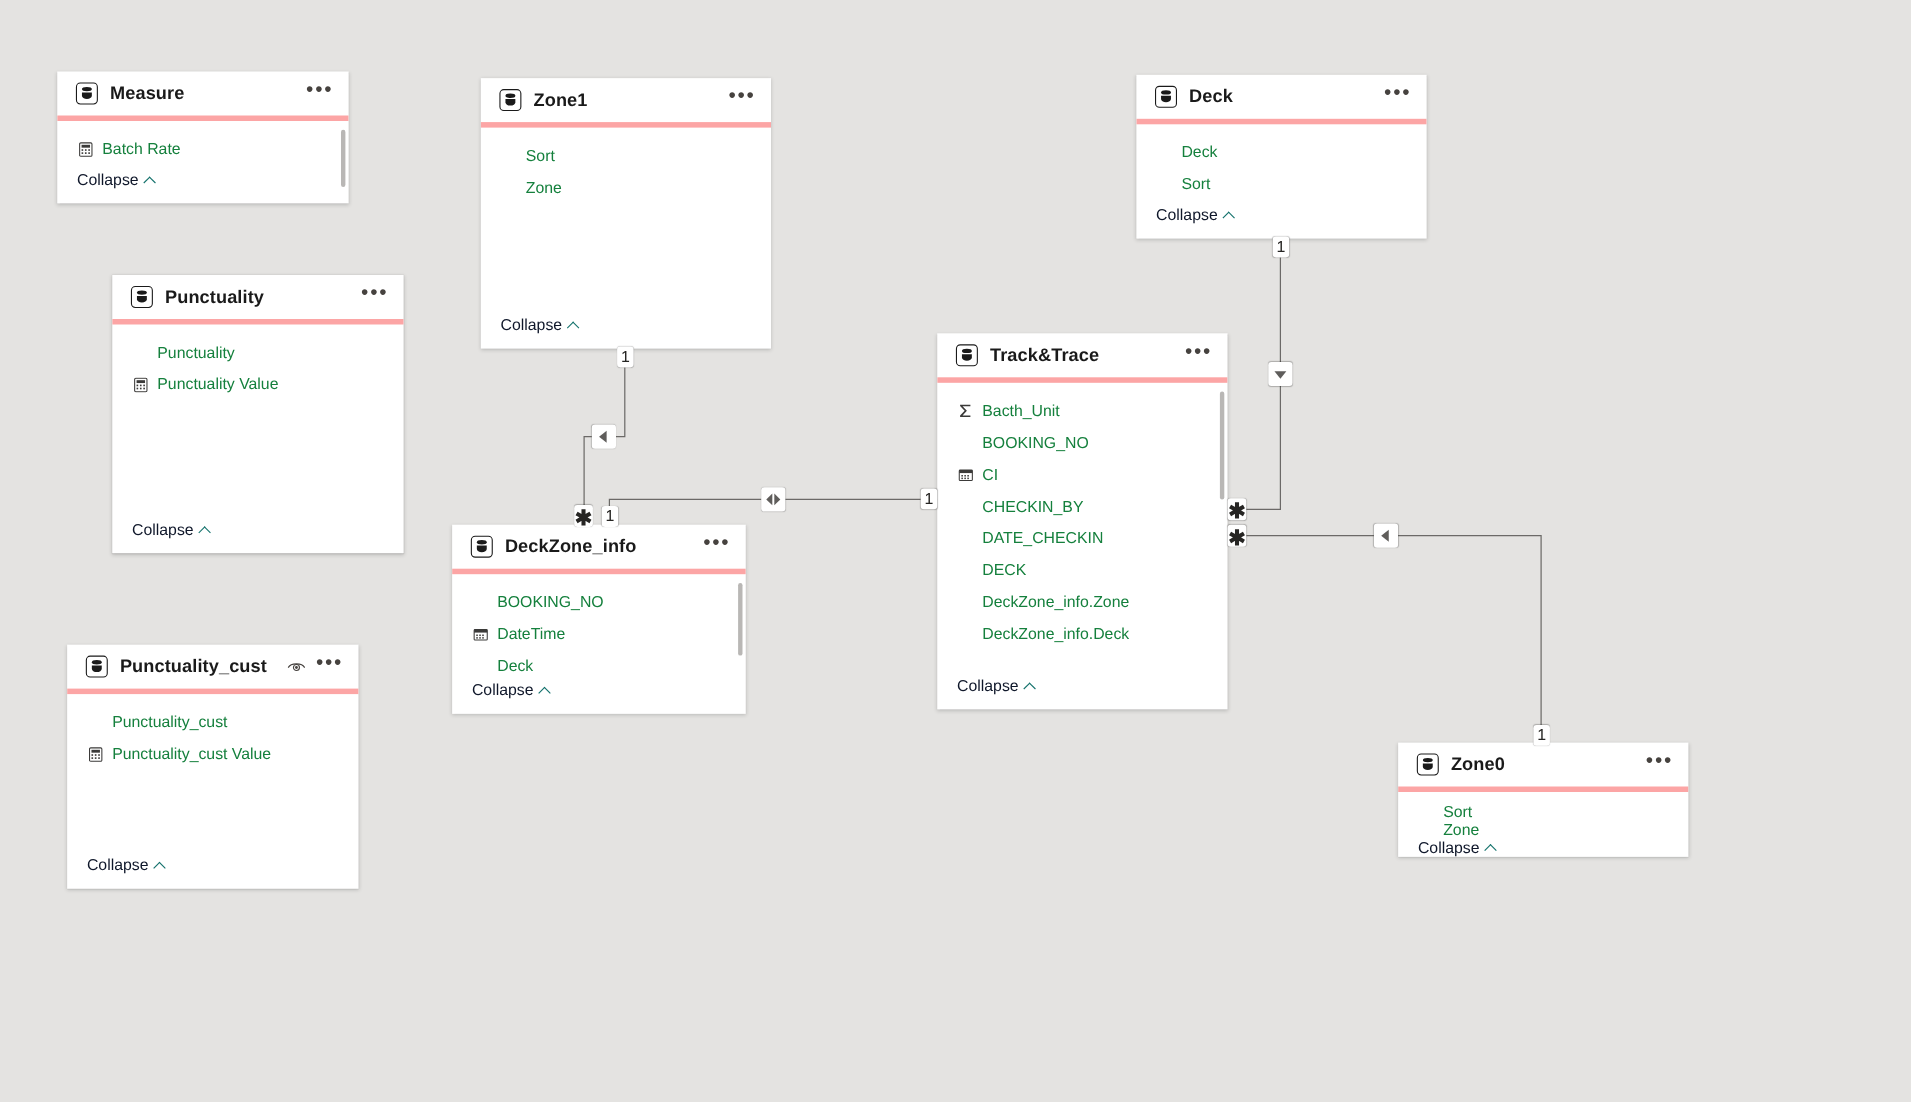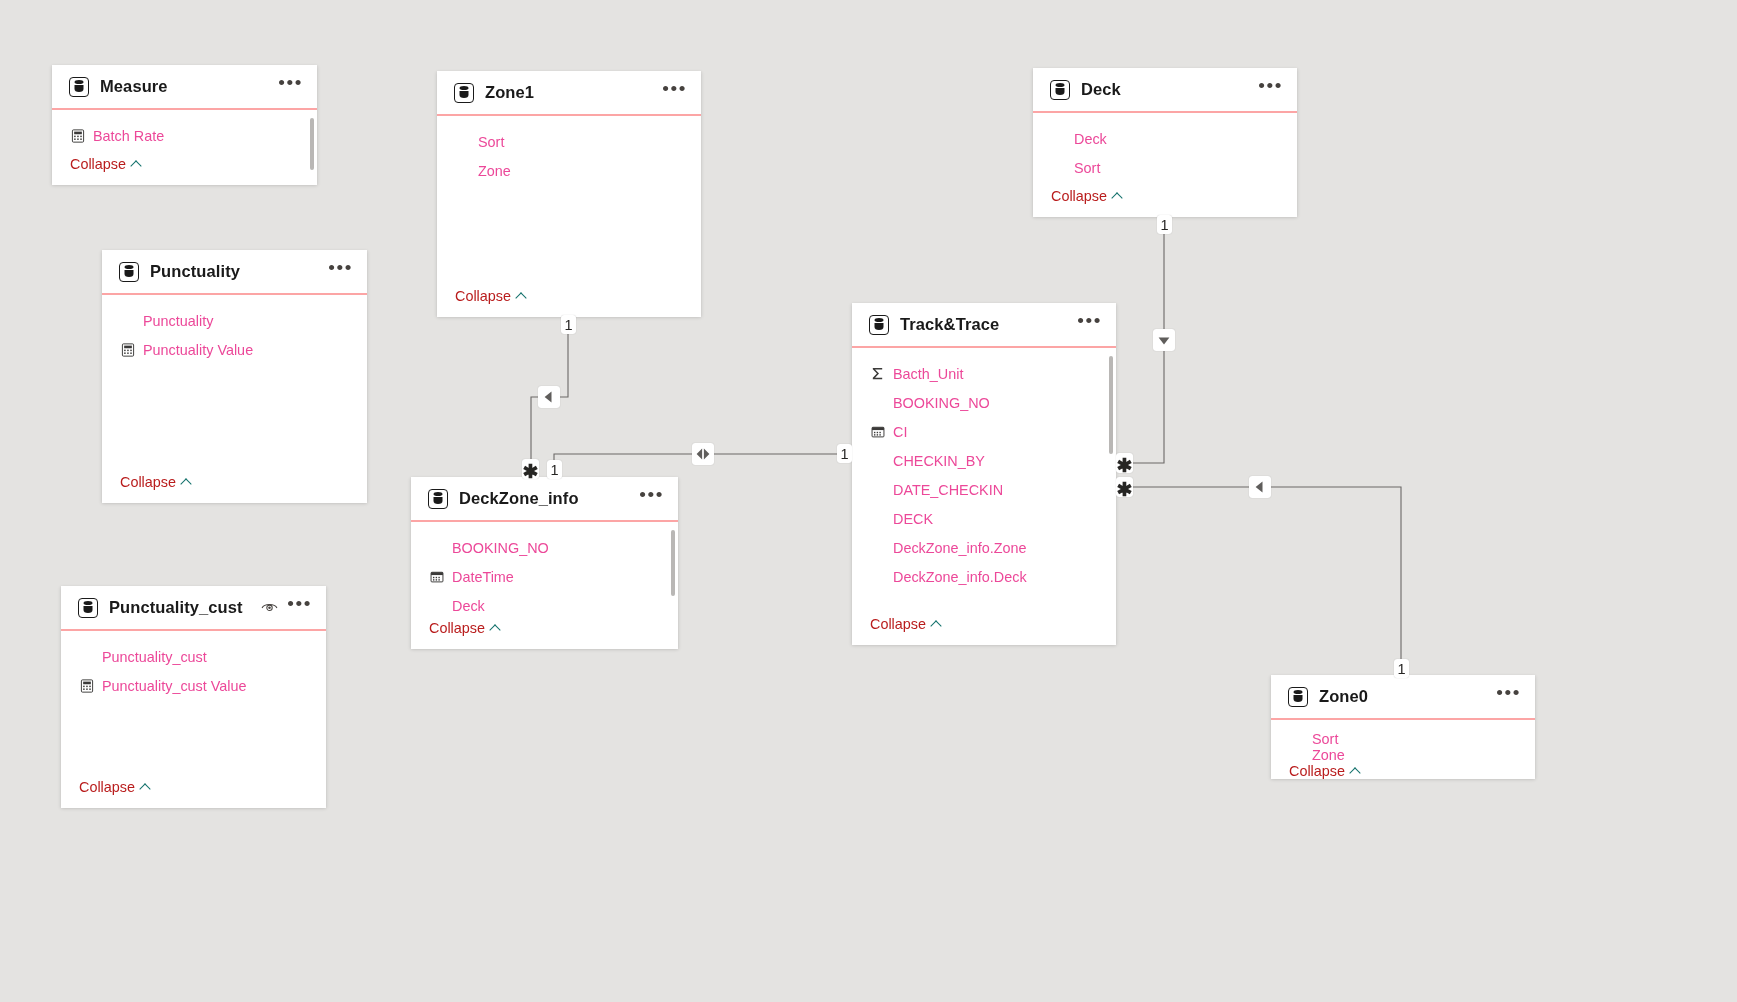--- a/index.html
+++ b/index.html
@@ -36,21 +36,21 @@
     flex-direction: column;
     overflow: hidden;
     z-index: 5;
   }
   .card-header {
     display: flex;
     align-items: center;
     height: 45px;
     min-height: 45px;
     padding: 0 14px 0 17px;
-    border-bottom: 2px solid #fca5a5;
+    border-bottom: 5px solid #fca5a5;
     box-sizing: border-box;
   }
   .tbl-icon {
     width: 20px;
     height: 20px;
     border: 1.6px solid #1a1a1a;
     border-radius: 4px;
     margin-right: 11px;
     flex: 0 0 auto;
     position: relative;
@@ -121,32 +121,32 @@
     margin-right: 8px;
     flex: 0 0 auto;
     display: flex;
     align-items: center;
     justify-content: center;
     color: #3b3a39;
   }
   .field-icon.spacer { visibility: hidden; }
   .field-label {
     font-size: 14.4px;
-    color: #ec4899;
+    color: #15803d;
     white-space: nowrap;
   }
   .collapse-row {
     display: flex;
     align-items: center;
     padding: 0 0 13px 18px;
     margin-top: auto;
   }
   .collapse-text {
     font-size: 14.4px;
-    color: #b91c1c;
+    color: #0f172a;
     margin-right: 5px;
   }
   .chev-up {
     width: 11px;
     height: 11px;
     position: relative;
   }
   .chev-up::before {
     content: "";
     position: absolute;

